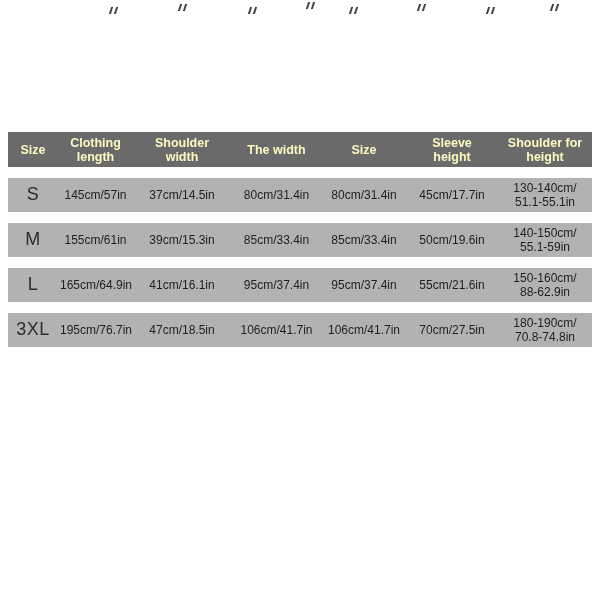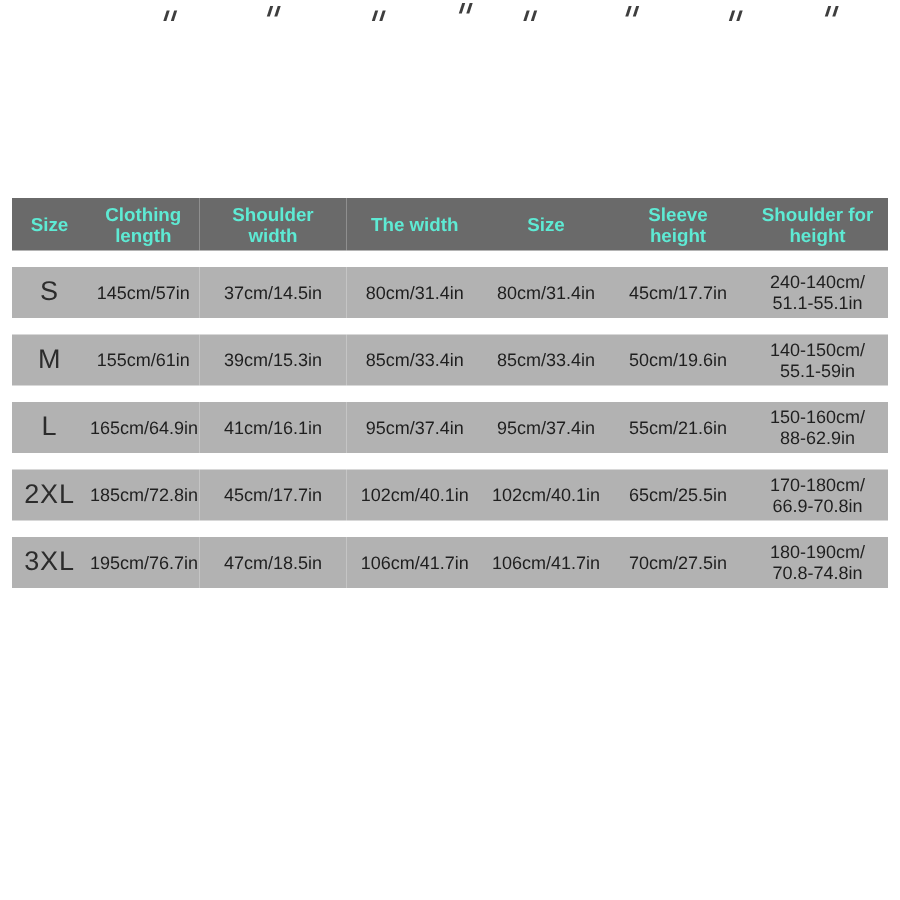--- a/index.html
+++ b/index.html
@@ -32,21 +32,21 @@
   table.size-chart {
     position: absolute;
     left: 8px; top: 121px;
     width: 584px;
     table-layout: fixed;
     border-collapse: separate;
     border-spacing: 0 11px;
   }
   .size-chart th {
     background: #6a6a6a;
-    color: #5eead4;
+    color: #fef9c3;
     font-size: 12.5px;
     font-weight: bold;
     line-height: 1.12;
     height: 35px;
     text-align: center;
     vertical-align: middle;
     white-space: pre-line;
     padding: 0 2px;
   }
   .size-chart td {
@@ -107,21 +107,21 @@
       </tr>
     </thead>
     <tbody>
       <tr>
         <td class="size-cell">S</td>
         <td>145cm/57in</td>
         <td>37cm/14.5in</td>
         <td>80cm/31.4in</td>
         <td>80cm/31.4in</td>
         <td>45cm/17.7in</td>
-        <td>240-140cm/
+        <td>130-140cm/
 51.1-55.1in</td>
       </tr>
       <tr>
         <td class="size-cell">M</td>
         <td>155cm/61in</td>
         <td>39cm/15.3in</td>
         <td>85cm/33.4in</td>
         <td>85cm/33.4in</td>
         <td>50cm/19.6in</td>
         <td>140-150cm/
@@ -131,30 +131,20 @@
         <td class="size-cell">L</td>
         <td>165cm/64.9in</td>
         <td>41cm/16.1in</td>
         <td>95cm/37.4in</td>
         <td>95cm/37.4in</td>
         <td>55cm/21.6in</td>
         <td>150-160cm/
 88-62.9in</td>
       </tr>
       <tr>
-        <td class="size-cell">2XL</td>
-        <td>185cm/72.8in</td>
-        <td>45cm/17.7in</td>
-        <td>102cm/40.1in</td>
-        <td>102cm/40.1in</td>
-        <td>65cm/25.5in</td>
-        <td>170-180cm/
-66.9-70.8in</td>
-      </tr>
-      <tr>
         <td class="size-cell">3XL</td>
         <td>195cm/76.7in</td>
         <td>47cm/18.5in</td>
         <td>106cm/41.7in</td>
         <td>106cm/41.7in</td>
         <td>70cm/27.5in</td>
         <td>180-190cm/
 70.8-74.8in</td>
       </tr>
     </tbody>

